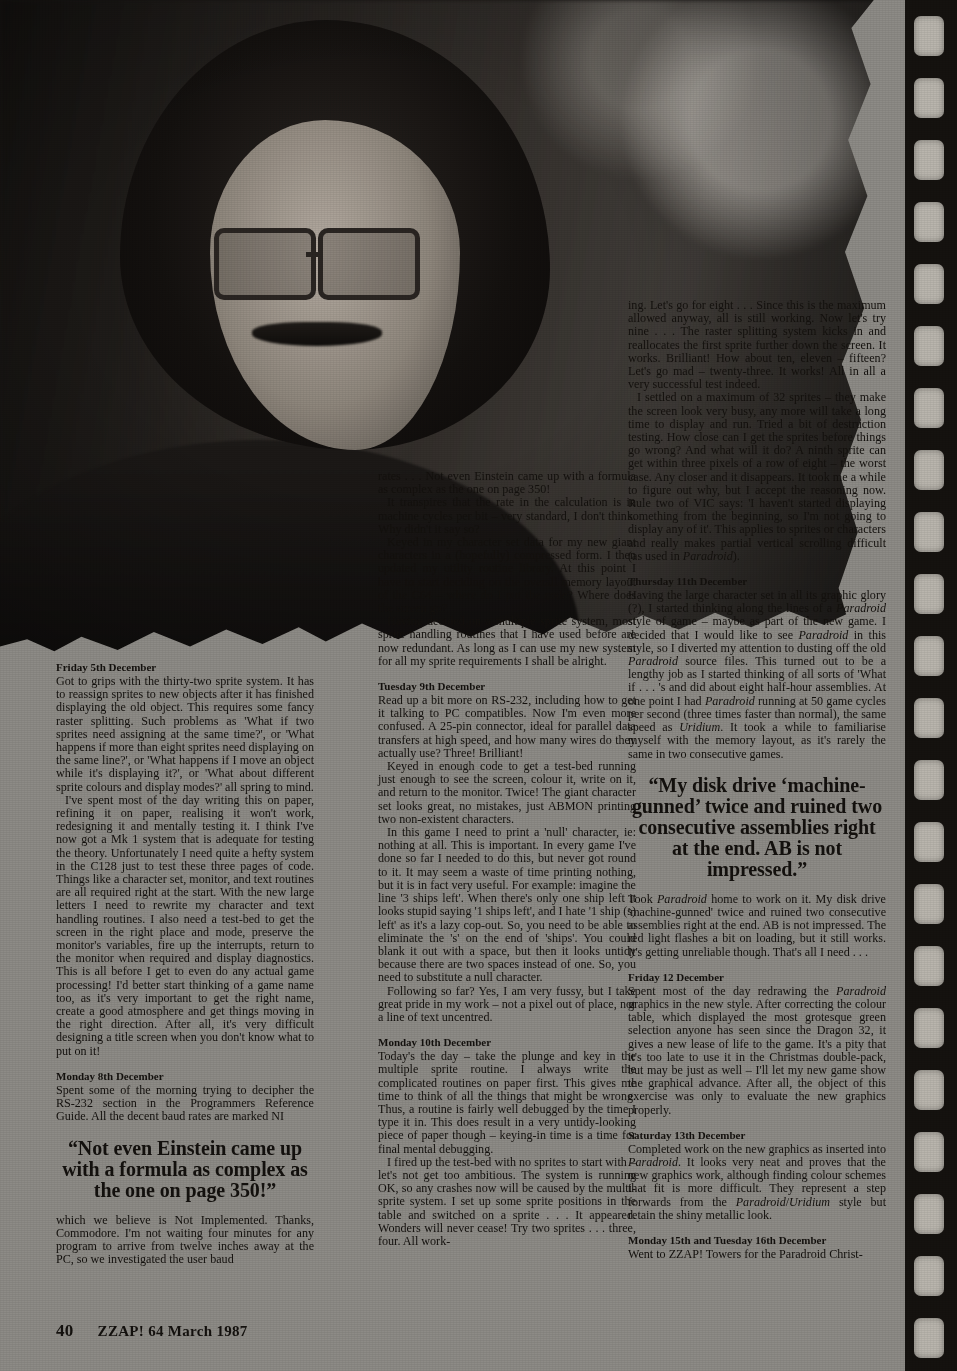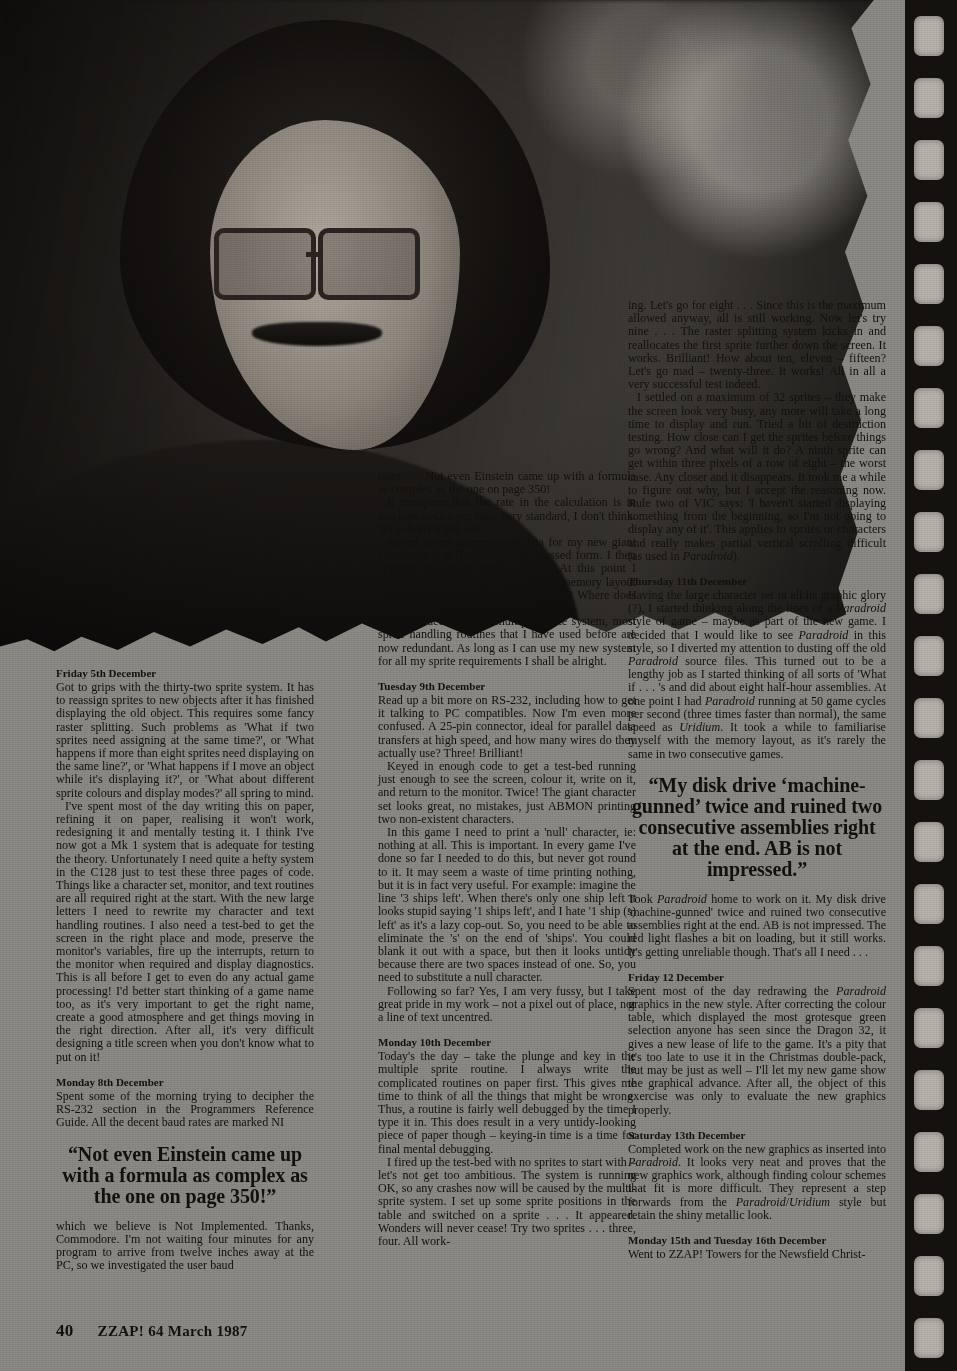--- a/index.html
+++ b/index.html
@@ -130,21 +130,21 @@
   #col2 { left: 342px; top: 470px; margin-left: 36px; }
   #col3 { left: 628px; top: 284px; margin-top: 15px; }
   #col1 { left: 56px; top: 660px; width: 258px; font-size: 12.1px; line-height: 13.2px; text-align: justify; }
 
   h3.dhead {
     font-size: 11px;
     line-height: 14px;
     font-weight: bold;
     margin: 11px 0 1px 0;
   }
-  h3.dhead:first-child { margin-top: 6px; }
+  h3.dhead:first-child { margin-top: 0; }
   p {
     margin: 0;
     text-indent: 9px;
   }
   p.noind { text-indent: 0; }
   i { font-style: italic; }
 
   .pullquote {
     font-size: 20px;
     line-height: 21px;
@@ -259,21 +259,21 @@
 
     <p class="noind">Took <i>Paradroid</i> home to work on it. My disk drive 'machine-gunned' twice and ruined two consecutive assemblies right at the end. AB is not impressed. The red light flashes a bit on loading, but it still works. It's getting unreliable though. That's all I need . . .</p>
 
     <h3 class="dhead">Friday 12 December</h3>
     <p class="noind">Spent most of the day redrawing the <i>Paradroid</i> graphics in the new style. After correcting the colour table, which displayed the most grotesque green selection anyone has seen since the Dragon 32, it gives a new lease of life to the game. It's a pity that it's too late to use it in the Christmas double-pack, but may be just as well – I'll let my new game show the graphical advance. After all, the object of this exercise was only to evaluate the new graphics properly.</p>
 
     <h3 class="dhead">Saturday 13th December</h3>
     <p class="noind">Completed work on the new graphics as inserted into <i>Paradroid</i>. It looks very neat and proves that the new graphics work, although finding colour schemes that fit is more difficult. They represent a step forwards from the <i>Paradroid</i>/<i>Uridium</i> style but retain the shiny metallic look.</p>
 
     <h3 class="dhead">Monday 15th and Tuesday 16th December</h3>
-    <p class="noind">Went to ZZAP! Towers for the Newsfield Christ-</p>
+    <p class="noind">Went to ZZAP! Towers for the Paradroid Christ-</p>
   </div>
 
   <div class="footer">
     <span class="pg">40</span><span class="mag">ZZAP! 64 March 1987</span>
   </div>
 
   <div class="grain"></div>
 </div>
 
 </body></html>

